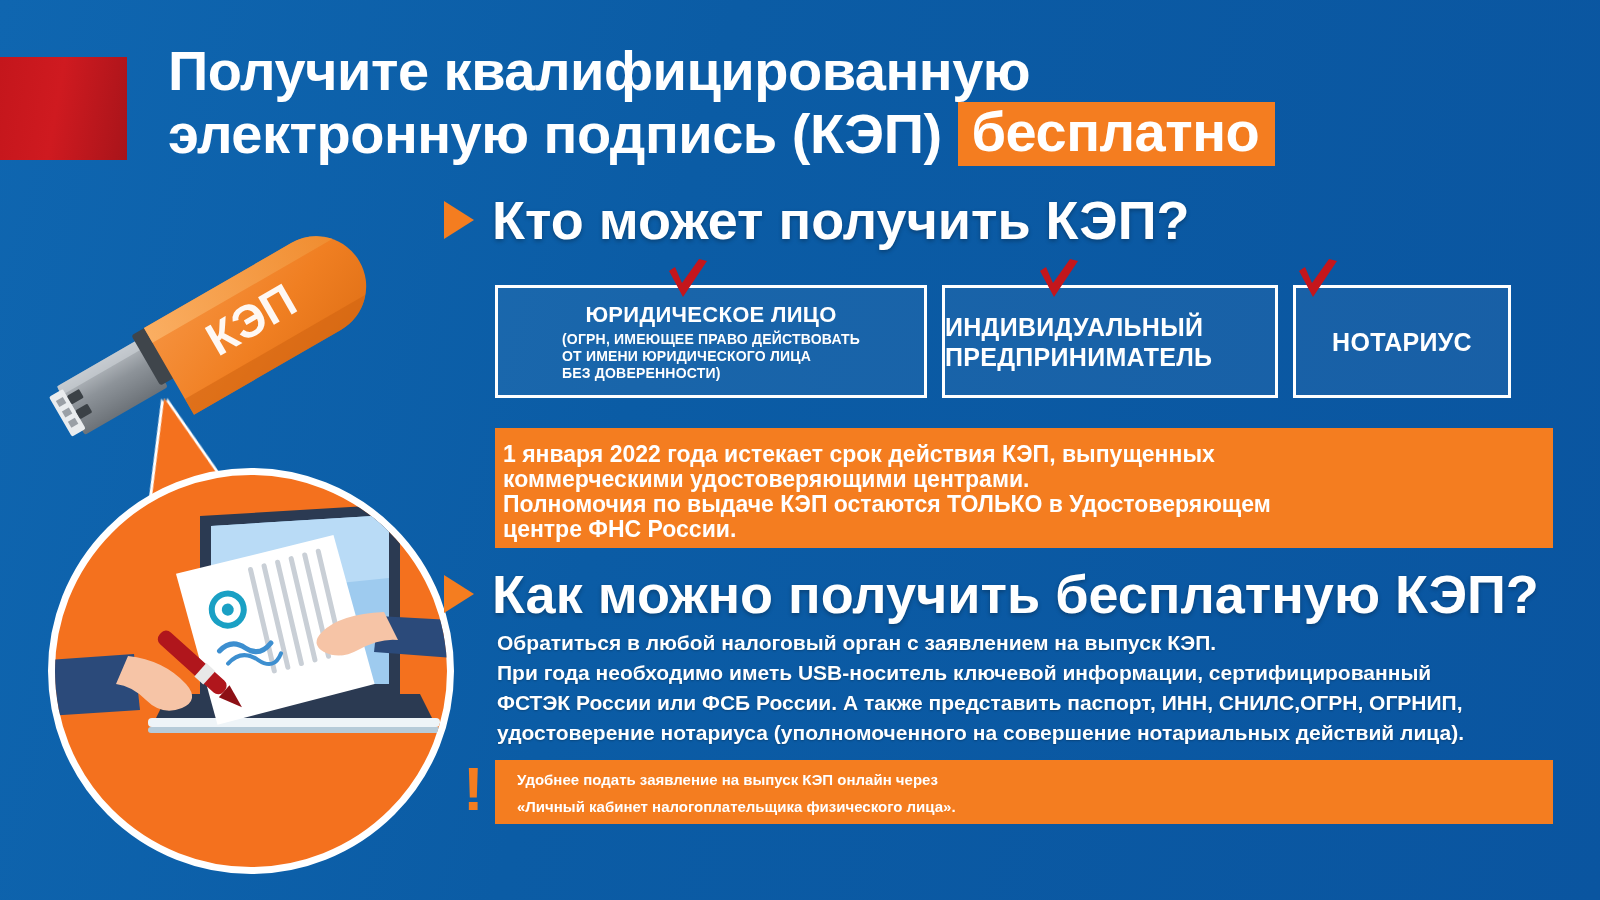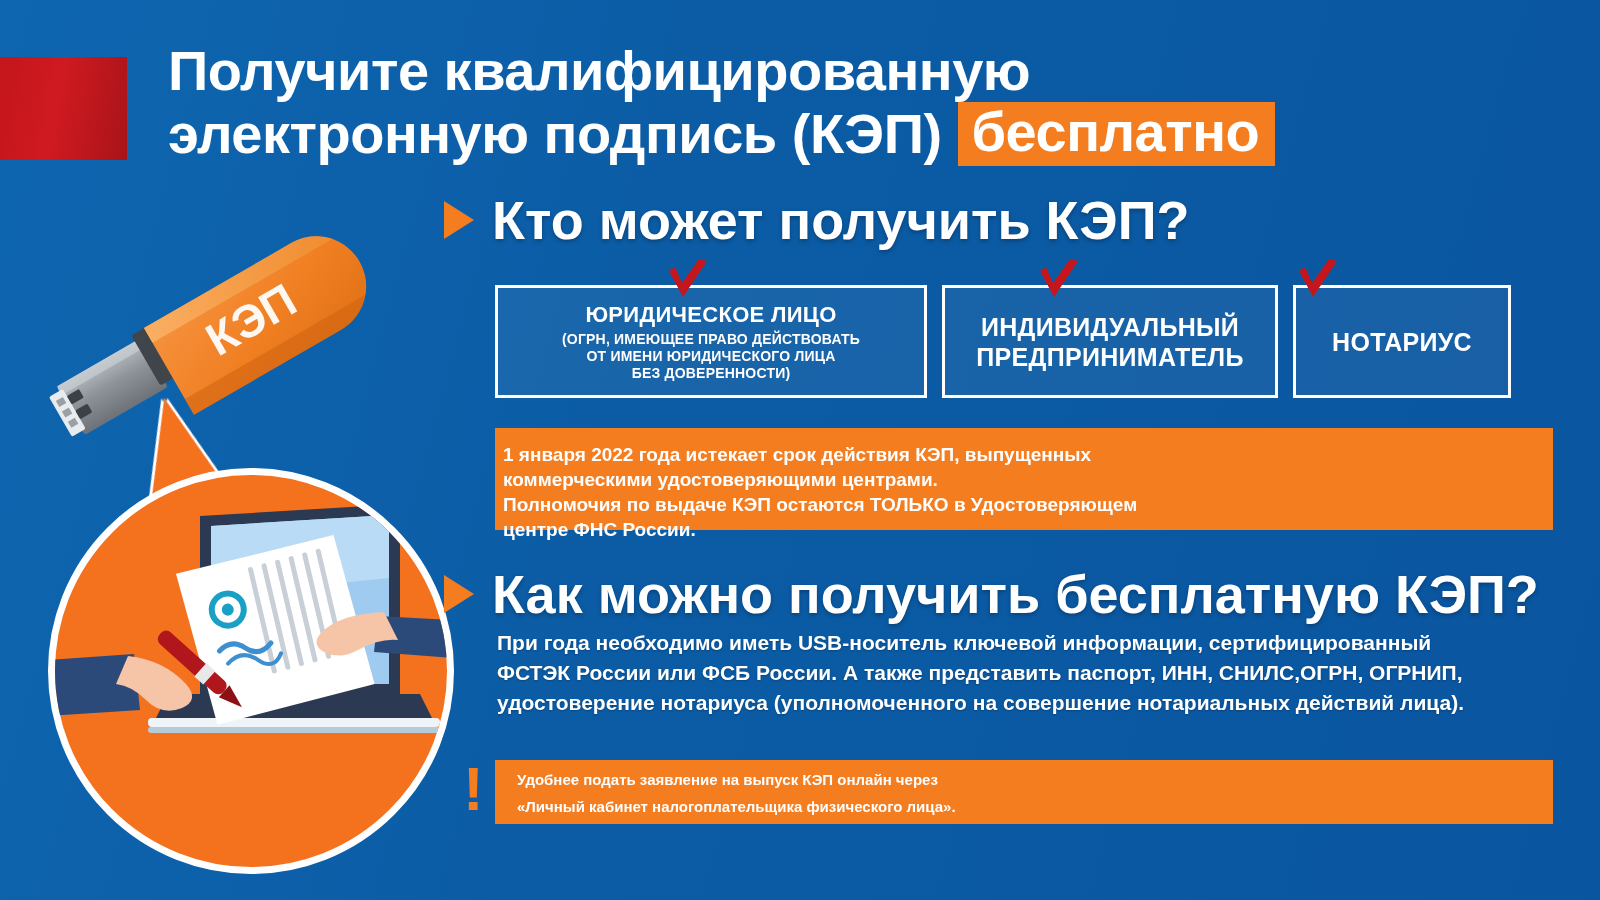--- a/index.html
+++ b/index.html
@@ -76,21 +76,21 @@
   
   .cat-row { position: absolute; left: 495px; top: 285px; }
   .cat-box {
     position: absolute;
     border: 3px solid #ffffff;
     background: rgba(255,255,255,0.06);
     display: flex;
     flex-direction: column;
     align-items: center;
     justify-content: center;
-    text-align: center;
+    text-align: left;
     padding: 8px 0;
   }
   #cat-0 { left: 0px;   top: 0px; width: 432px; height: 113px; }
   #cat-1 { left: 447px; top: 0px; width: 336px; height: 113px; }
   #cat-2 { left: 798px; top: 0px; width: 218px; height: 113px; }
 
   .cat-title {
     color: #ffffff;
     font-weight: bold;
     font-size: 22px;
@@ -119,22 +119,22 @@
   
   .orange-box {
     position: absolute;
     background: #f47d20;
     color: #ffffff;
     font-weight: bold;
     padding: 14px 18px 14px 22px;
   }
   #notice-1 {
     left: 495px; top: 428px;
-    width: 1058px; height: 102px;
-    font-size: 19px; line-height: 25px; padding-left: 8px;
+    width: 1058px; height: 120px;
+    font-size: 23px; line-height: 25px; padding-left: 8px;
   }
   #notice-2 {
     left: 495px; top: 760px;
     width: 1058px; height: 64px;
     font-size: 15px; line-height: 27px;
     padding-top: 6px;
   }
   .excl {
     position: absolute;
     left: 463px; top: 758px;
@@ -333,20 +333,21 @@
     <div>Полномочия по выдаче КЭП остаются ТОЛЬКО в Удостоверяющем</div>
     <div>центре ФНС России.</div>
   </div>
 
   <div class="section-head" id="head-how">
     <div class="tri"></div>
     <div class="ttl">Как можно получить бесплатную КЭП?</div>
   </div>
 
   <div id="para">
+    <div>Обратиться в любой налоговый орган с заявлением на выпуск КЭП.</div>
     <div>При года необходимо иметь USB-носитель ключевой информации, сертифицированный</div>
     <div>ФСТЭК России или ФСБ России. А также представить паспорт, ИНН, СНИЛС,ОГРН, ОГРНИП,</div>
     <div>удостоверение нотариуса (уполномоченного на совершение нотариальных действий лица).</div>
   </div>
 
   <div class="excl">!</div>
   <div class="orange-box" id="notice-2">
     <div>Удобнее подать заявление на выпуск КЭП онлайн через</div>
     <div>«Личный кабинет налогоплательщика  физического лица».</div>
   </div>

